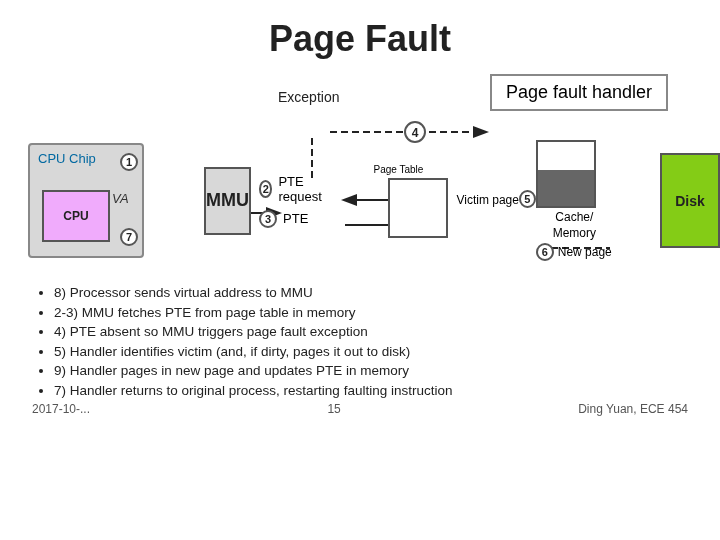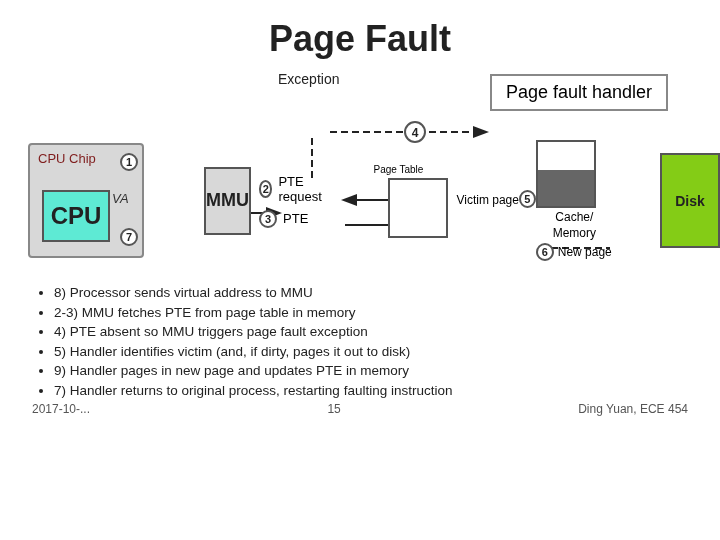--- a/index.html
+++ b/index.html
@@ -48,33 +48,33 @@
       margin-left: 28px;
       display: flex;
       flex-direction: column;
       align-items: flex-start;
       justify-content: flex-start;
       padding: 6px 8px 4px 8px;
     }
 
     .cpu-chip-label {
       font-size: 13px;
-      color: #7f1d1d;
+      color: #0369a1;
       margin-bottom: 4px;
     }
 
     .cpu-box {
-      background: #5eead4;
+      background: #f0abfc;
       border: 2px solid #555;
       width: 68px;
       height: 52px;
       display: flex;
       align-items: center;
       justify-content: center;
-      font-size: 24px;
+      font-size: 12px;
       font-weight: bold;
       color: #222;
       position: absolute;
       bottom: 14px;
       left: 12px;
     }
 
     
     .va-label {
       position: absolute;
@@ -203,21 +203,21 @@
     <line x1="540" y1="178" x2="610" y2="178" stroke="#222" stroke-width="2" stroke-dasharray="7,4"></line>
 
     <defs>
       <marker id="arrow-solid" markerWidth="8" markerHeight="8" refX="6" refY="3" orient="auto">
         <path d="M0,0 L0,6 L8,3 z" fill="#222"></path>
       </marker>
     </defs>
   </svg>
 
   <div style="position:relative; width:720px; height:40px; margin-bottom:0;">
-    <span style="position:absolute; left:278px; top:1px; font-size:14px; color:#222;">Exception</span>
+    <span style="position:absolute; left:278px; top:19px; font-size:14px; color:#222;">Exception</span>
     <div style="position:absolute; right:52px; top:4px; border:2px solid #888; padding:6px 14px; font-size:18px; white-space:nowrap; background:#fff;">
       <span>Page fault handler</span>
     </div>
   </div>
 
   <div class="middle-row" style="position:relative; width:720px; display:flex; align-items:center; height:145px; margin-top:18px;">
 
     <div class="cpu-chip-box">
       <span class="cpu-chip-label">CPU Chip</span>
 

